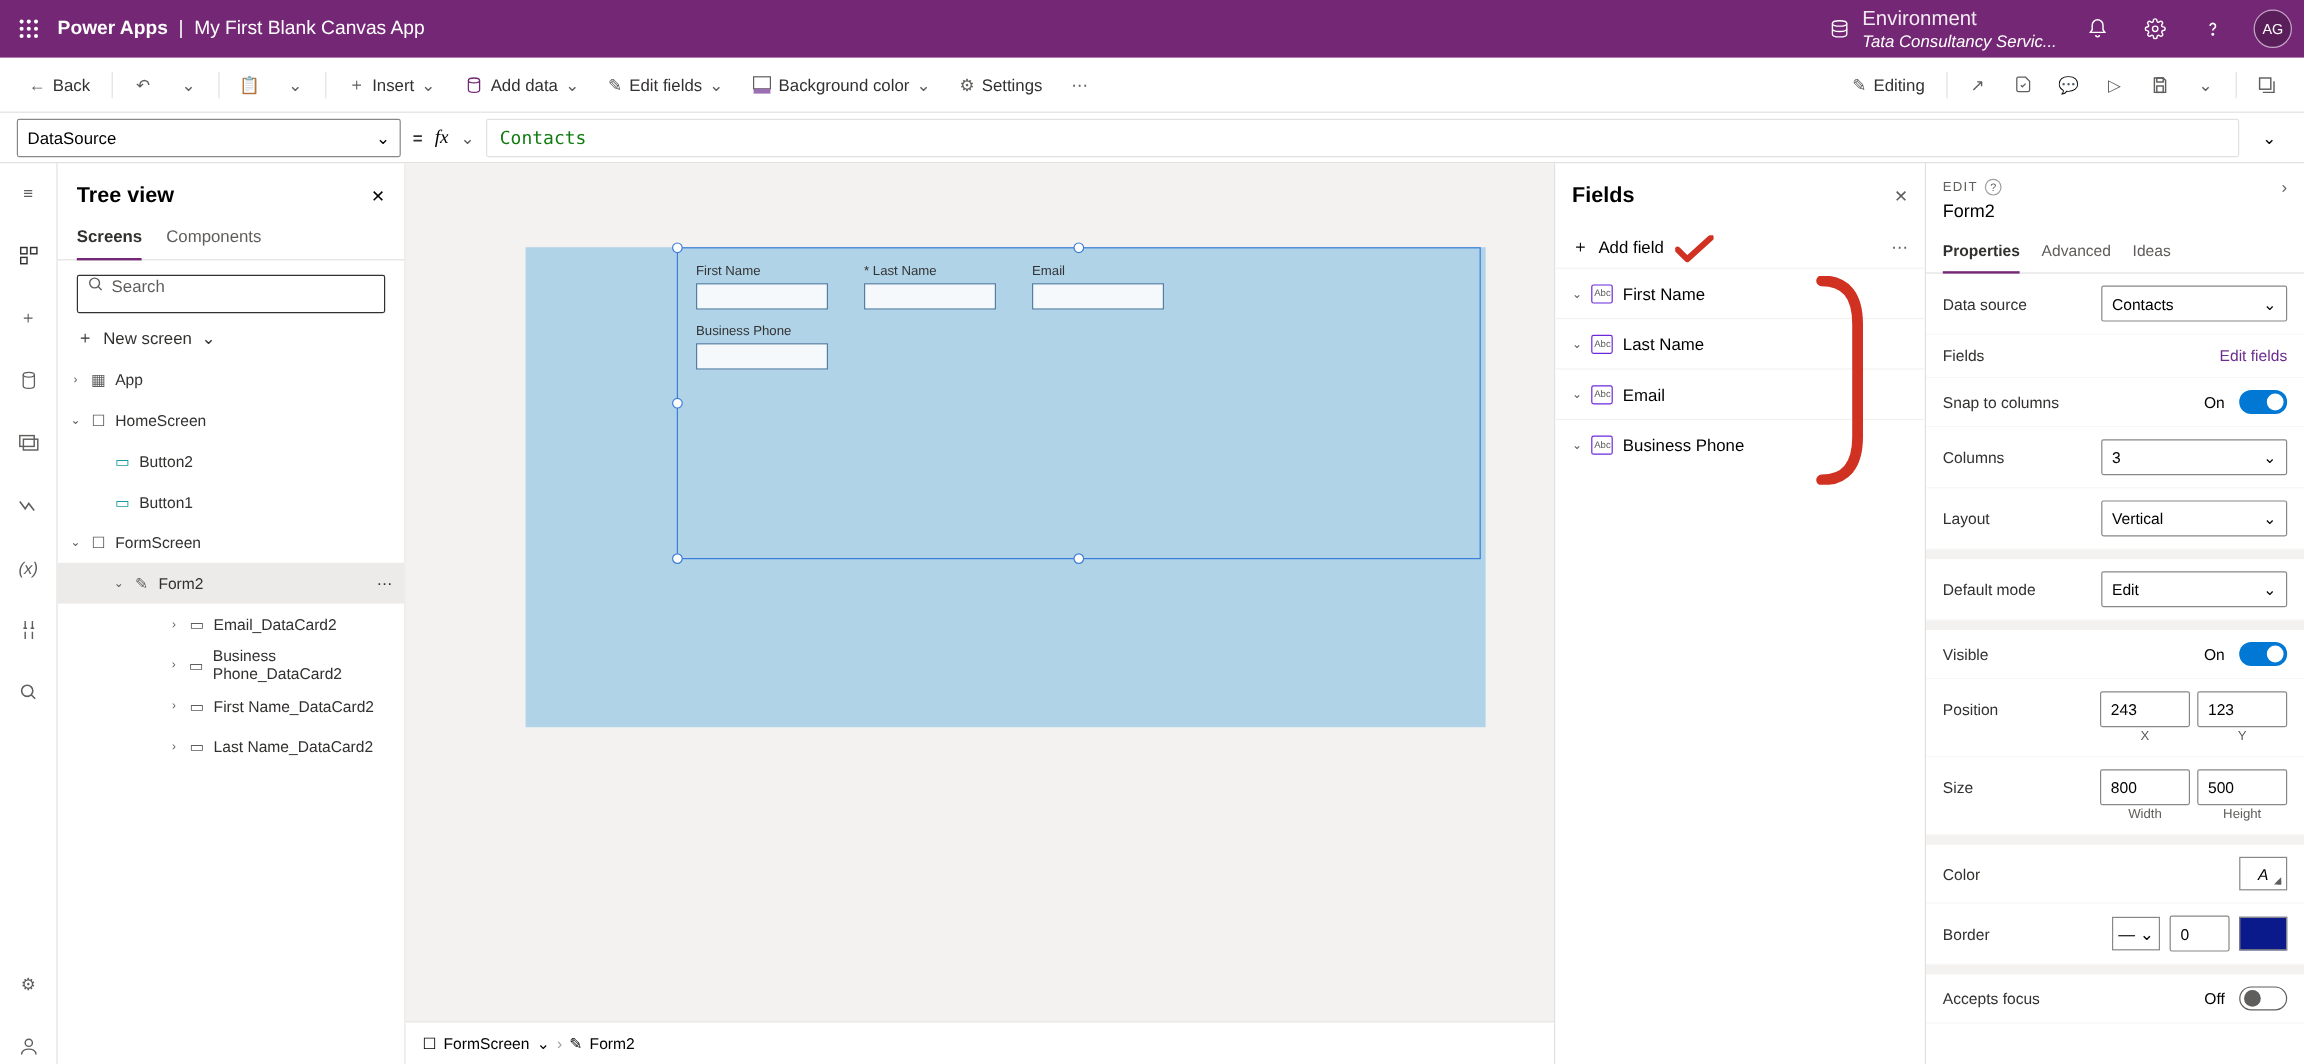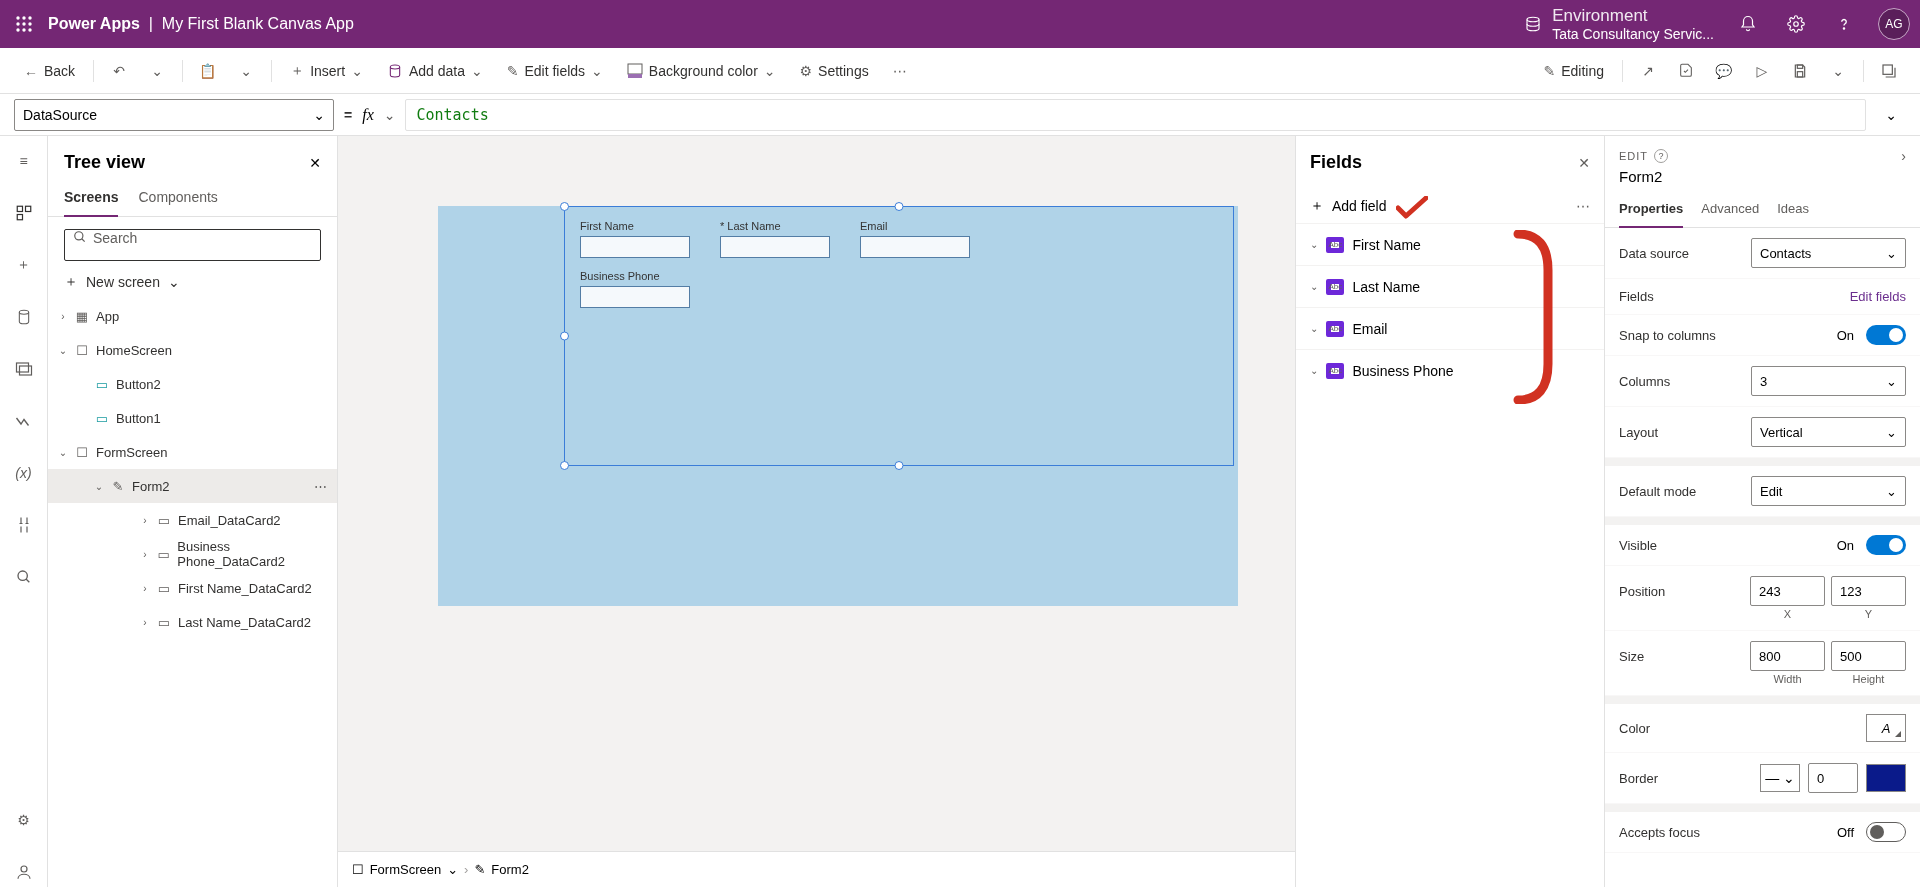--- a/index.html
+++ b/index.html
@@ -5,21 +5,21 @@
 * { box-sizing: border-box; margin: 0; padding: 0; font-family: "Segoe UI", Arial, sans-serif; }
 body { width: 1920px; height: 887px; overflow: hidden; background: #fff; font-size: 14px; }
 
 
 .header { height: 48px; background: #742774; color: #fff; display: flex; align-items: center; }
 .waffle { width: 48px; display: flex; justify-content: center; align-items: center; font-size: 18px; }
 .app-title { font-size: 16px; flex: 1; }
 .env-block { display: flex; align-items: center; gap: 10px; margin-right: 10px; }
 .env-icon { font-size: 16px; }
 .env-text .env-label { font-size: 17px; opacity: .9; }
-.env-text .env-name { font-size: 14px; }
+.env-text .env-name { font-size: 14px; font-style: italic; }
 .hdr-btn { width: 48px; height: 48px; display: flex; align-items: center; justify-content: center; cursor: pointer; }
 .avatar { width: 32px; height: 32px; border-radius: 50%; background: #5a1e5a; border: 1px solid #c6a6c6; display: flex; align-items: center; justify-content: center; font-size: 12px; margin: 0 10px; }
 
 
 .cmdbar { height: 46px; border-bottom: 1px solid #e1e1e1; display: flex; align-items: center; padding: 0 14px; gap: 4px; color: #323130; }
 .cmd { display: flex; align-items: center; gap: 6px; padding: 6px 10px; border-radius: 4px; cursor: pointer; font-size: 14px; }
 .cmd .ico { font-size: 14px; color: #605e5c; }
 .cmd.small { width: 34px; justify-content: center; padding: 6px 4px; }
 .cmdbar .spacer { flex: 1; }
 .vline { width: 1px; height: 22px; background: #e1e1e1; margin: 0 4px; }
@@ -83,21 +83,21 @@
 .bcrumb .bc { display:flex; align-items:center; gap:6px; }
 .bcrumb .bsep { color:#a19f9d; }
 
 
 .fields { width:310px; border-left:1px solid #e1e1e1; border-right:1px solid #e1e1e1; position:relative; }
 .fields-hdr { display:flex; align-items:center; padding:16px 14px; }
 .fields-title { font-size:18px; font-weight:600; flex:1; }
 .add-field { display:flex; align-items:center; gap:8px; padding:8px 14px; cursor:pointer; font-size:14px; }
 .field-row { display:flex; align-items:center; height:42px; border-top:1px solid #f3f2f1; padding:0 14px; gap:8px; font-size:14px; cursor:pointer; }
 .field-row:last-child { border-bottom:1px solid #f3f2f1; }
-.field-kicon { width:18px; height:16px; border:5px solid #6d28d9; font-size:8px; display:flex; align-items:center; justify-content:center; border-radius:2px; color:#605e5c; }
+.field-kicon { width:18px; height:16px; border:1px solid #6d28d9; font-size:8px; display:flex; align-items:center; justify-content:center; border-radius:2px; color:#605e5c; }
 .f-more { margin-left:auto; color:#605e5c; }
 
 
 .anno-check { position:absolute; left:100px; top:60px; }
 .anno-check svg { width:32px; height:24px; }
 .anno-bracket { position:absolute; left:216px; top:94px; }
 .anno-bracket svg { width:46px; height:174px; }
 
 
 .props { width:315px; display:flex; flex-direction:column; overflow:hidden; }

